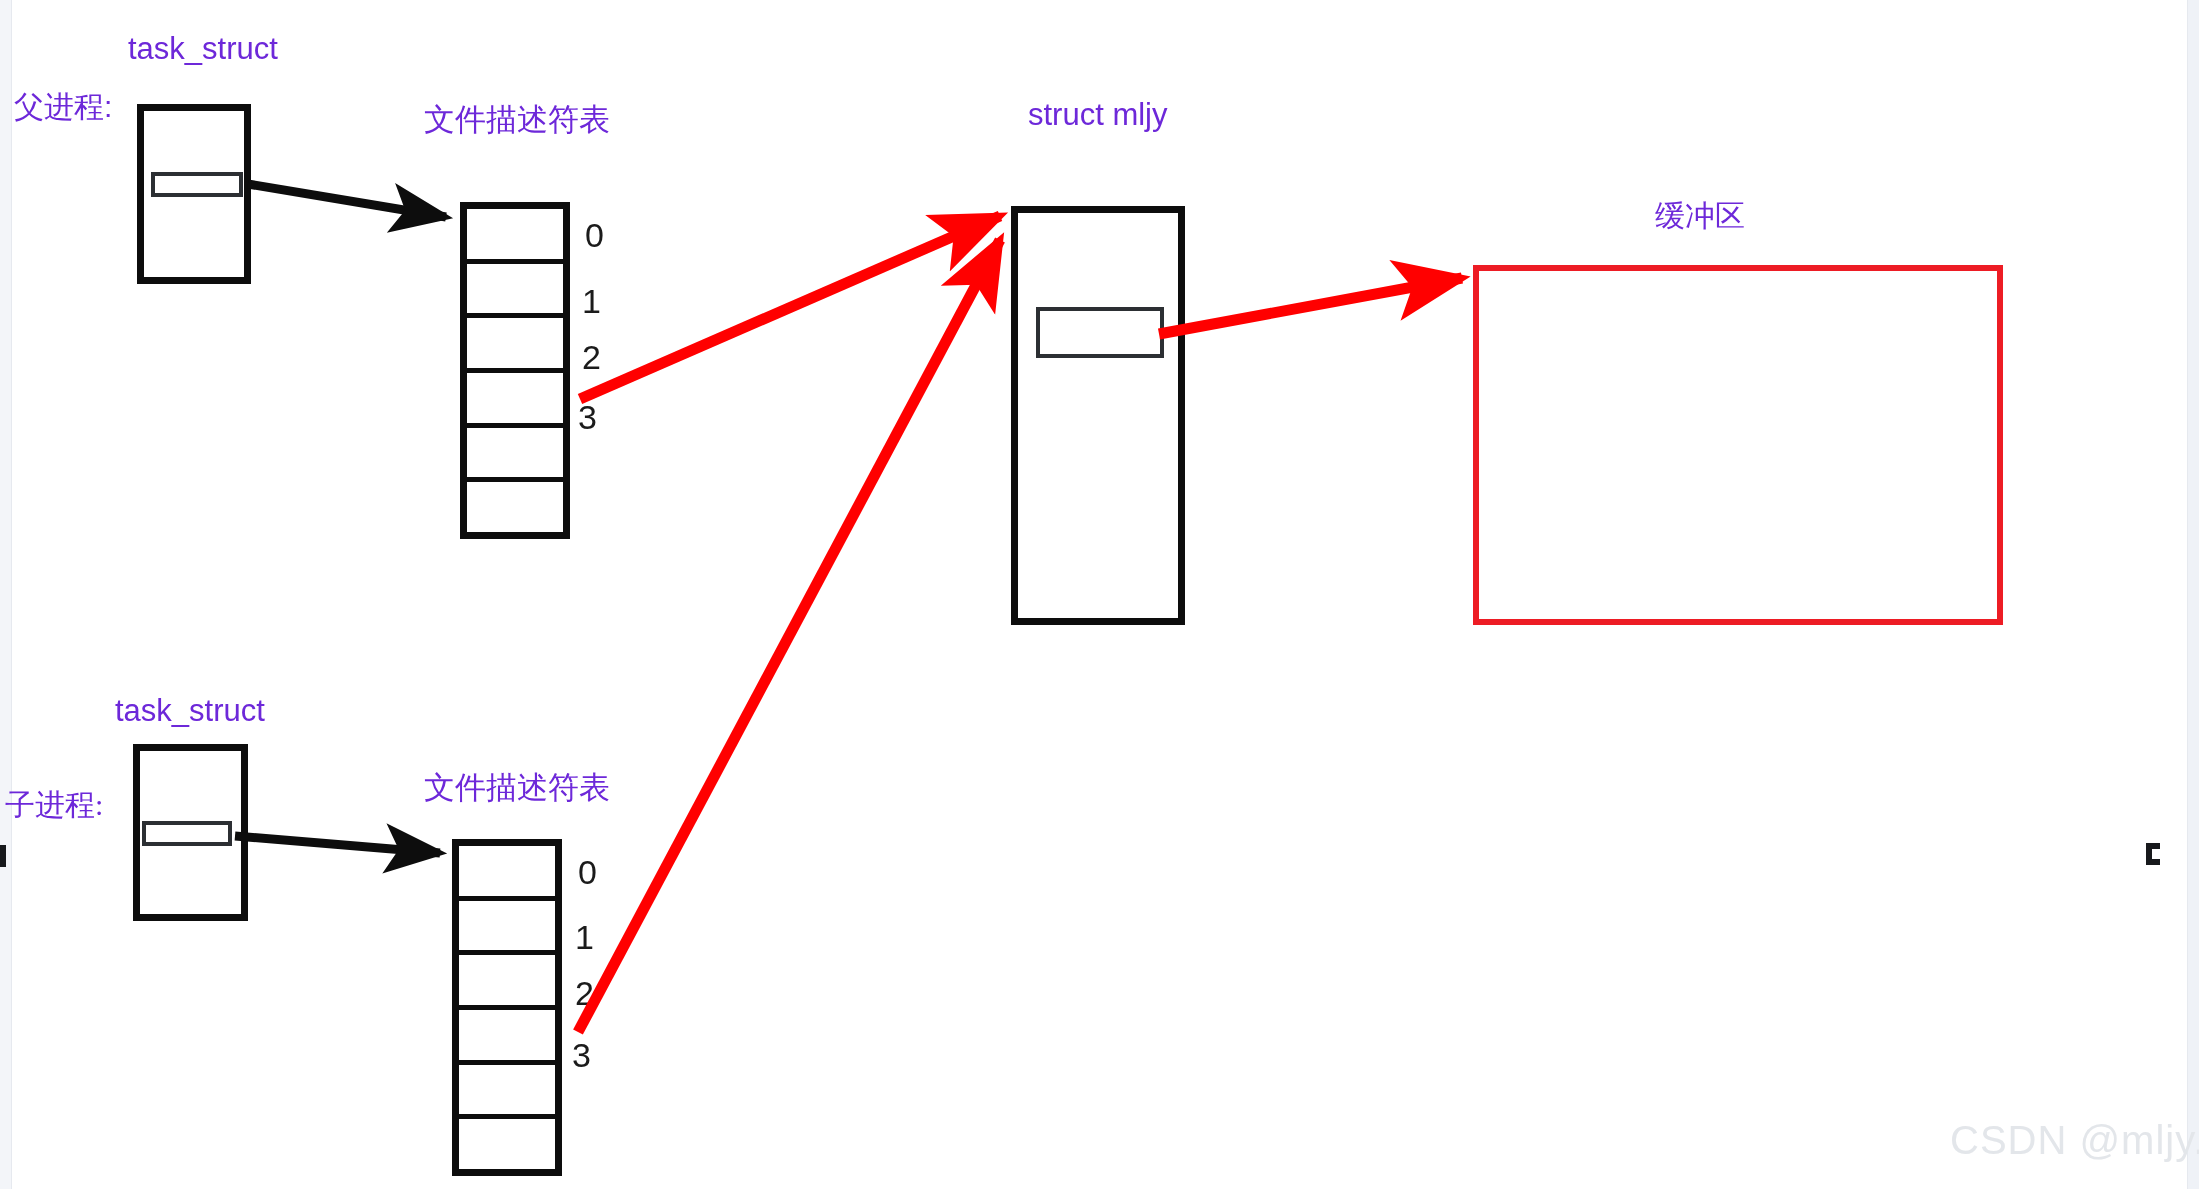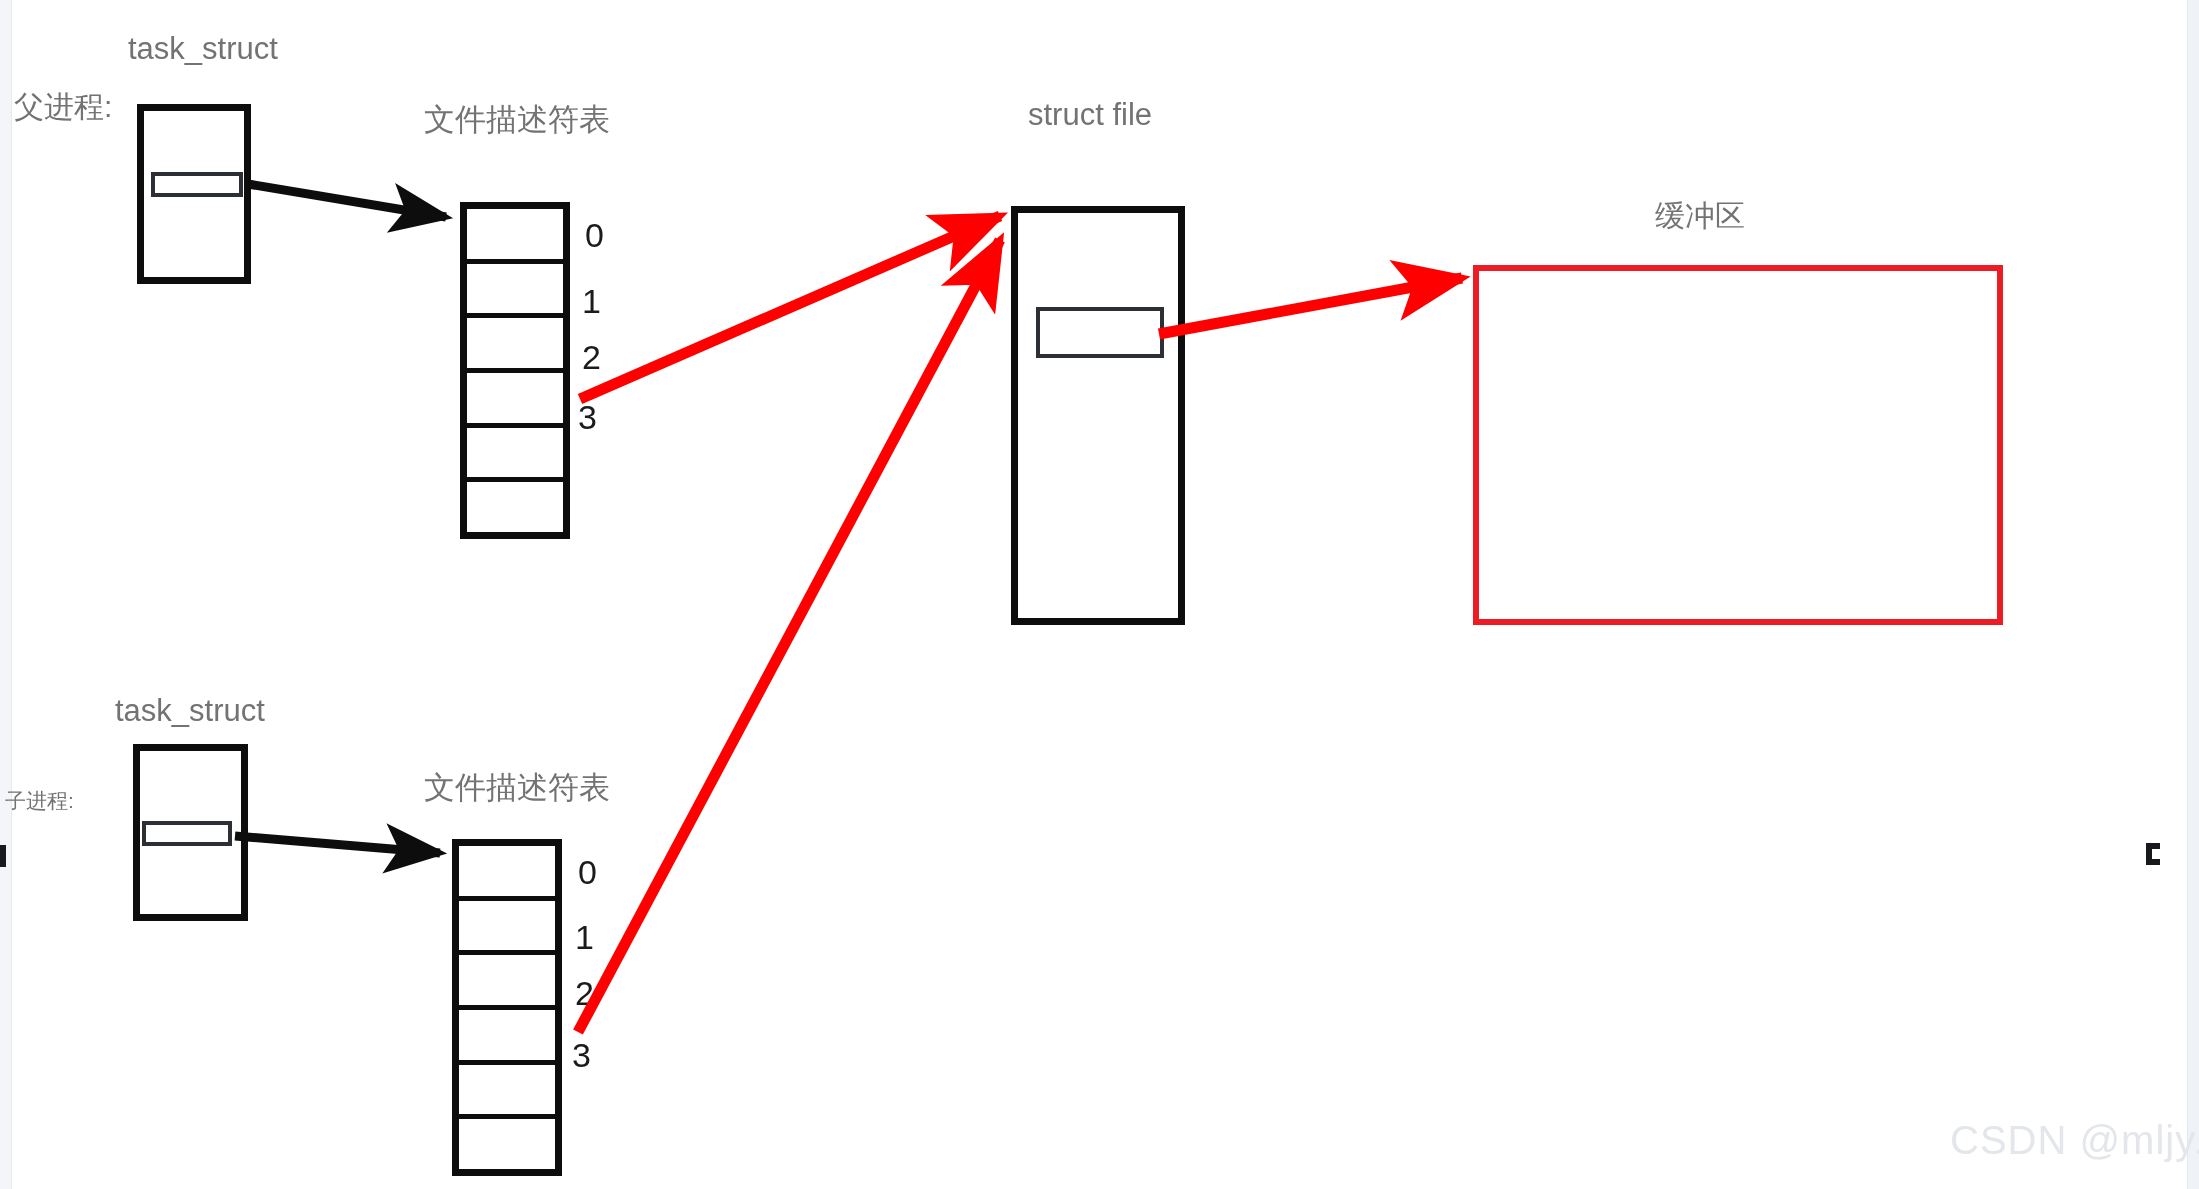--- a/index.html
+++ b/index.html
@@ -24,21 +24,21 @@
     width: 11px;
     height: 1189px;
     background: #f3f5f9;
     border-right: 1px solid #e6e9ef;
   }
   .gutter.left  { left: 0; }
   .gutter.right { right: 0; border-right: none; border-left: 1px solid #e6e9ef; background: #eff2f7; }
 
   .label {
     position: absolute;
-    color: #737373;
+    color: #6d28d9;
     white-space: nowrap;
     line-height: 1;
   }
 
   .boxk {            
     position: absolute;
     border: 7px solid #0d0d0d;
     background: #ffffff;
     box-sizing: border-box;
   }
@@ -128,31 +128,31 @@
     <div class="fdcell"></div>
     <div class="fdcell"></div>
     <div class="fdcell"></div>
   </div>
 
   <div class="idx" style="left:585px; top:218px;">0</div>
   <div class="idx" style="left:582px; top:284px;">1</div>
   <div class="idx" style="left:582px; top:340px;">2</div>
   <div class="idx" style="left:578px; top:400px;">3</div>
 
-  <div class="label" style="left:1028px; top:99px; font-size:31px;">struct file</div>
+  <div class="label" style="left:1028px; top:99px; font-size:31px;">struct mljy</div>
 
   <div class="boxk" style="left:1011px; top:206px; width:174px; height:419px;"></div>
 
   <div class="innerbar" style="left:1036px; top:307px; width:128px; height:51px;"></div>
 
   <div class="label" style="left:1655px; top:201px; font-size:30px;">缓冲区</div>
 
   <div class="bufbox" style="left:1473px; top:265px; width:530px; height:360px;"></div>
 
-  <div class="label" style="left:5px; top:790px; font-size:21px;">子进程:</div>
+  <div class="label" style="left:5px; top:790px; font-size:30px;font-family:Liberation Serif, serif;">子进程:</div>
 
   <div class="label" style="left:115px; top:695px; font-size:31px;">task_struct</div>
 
   <div class="boxk" style="left:133px; top:744px; width:115px; height:177px;"></div>
 
   <div class="innerbar" style="left:142px; top:821px; width:90px; height:25px;"></div>
 
   <div class="label" style="left:424px; top:772px; font-size:31px;">文件描述符表</div>
 
   <div class="fdtable" style="left:452px; top:839px; width:110px; height:337px;">

